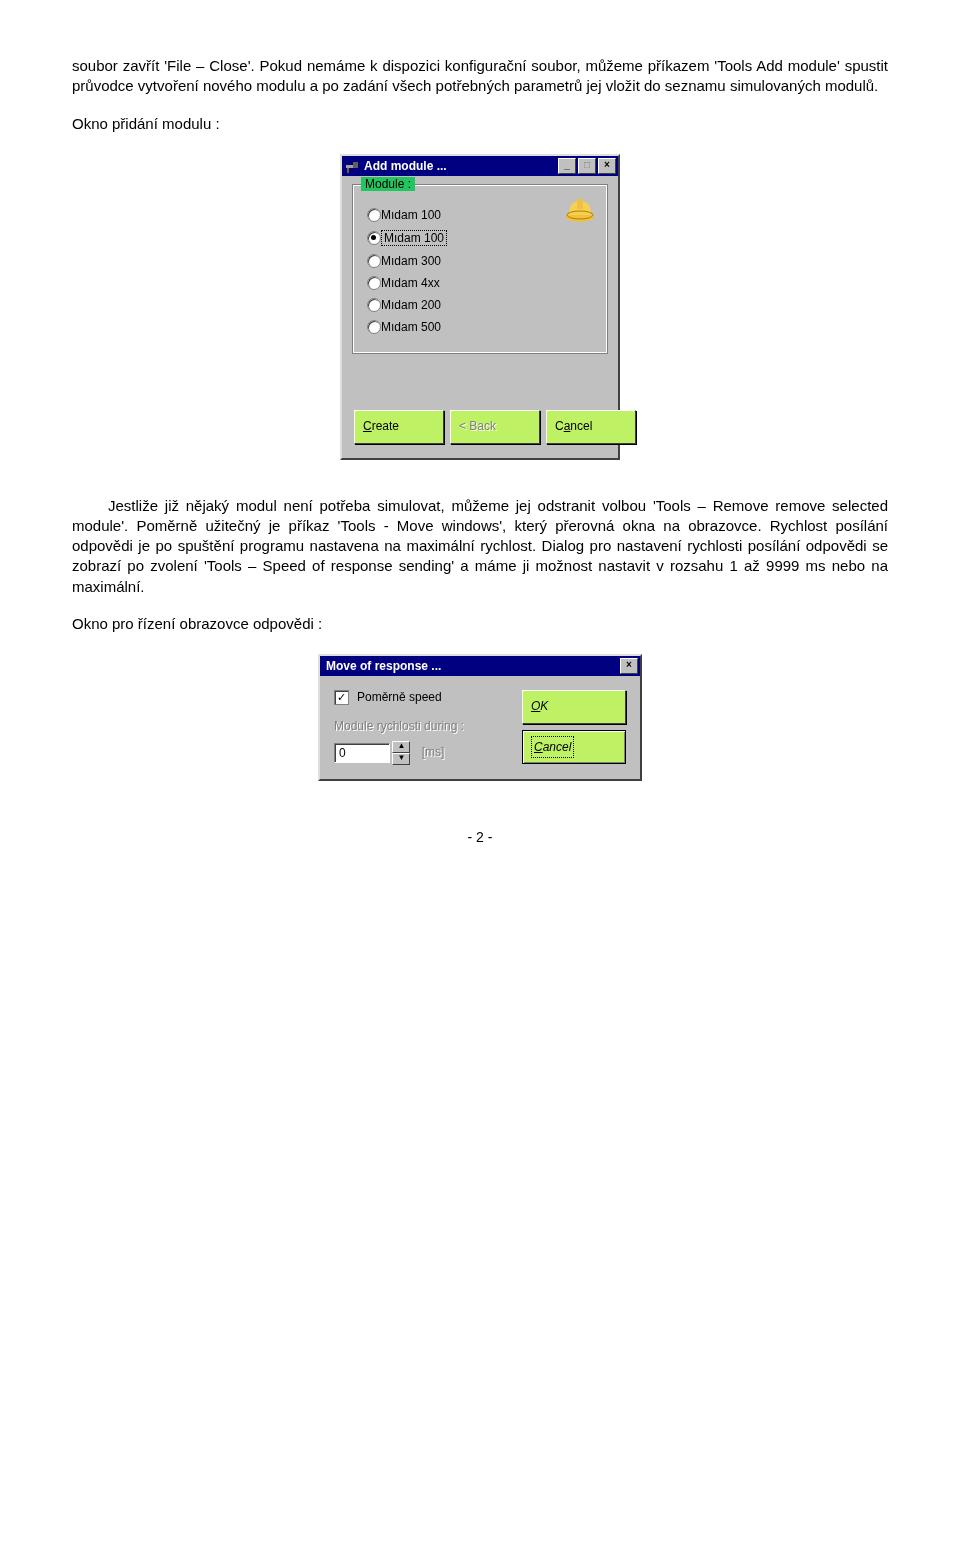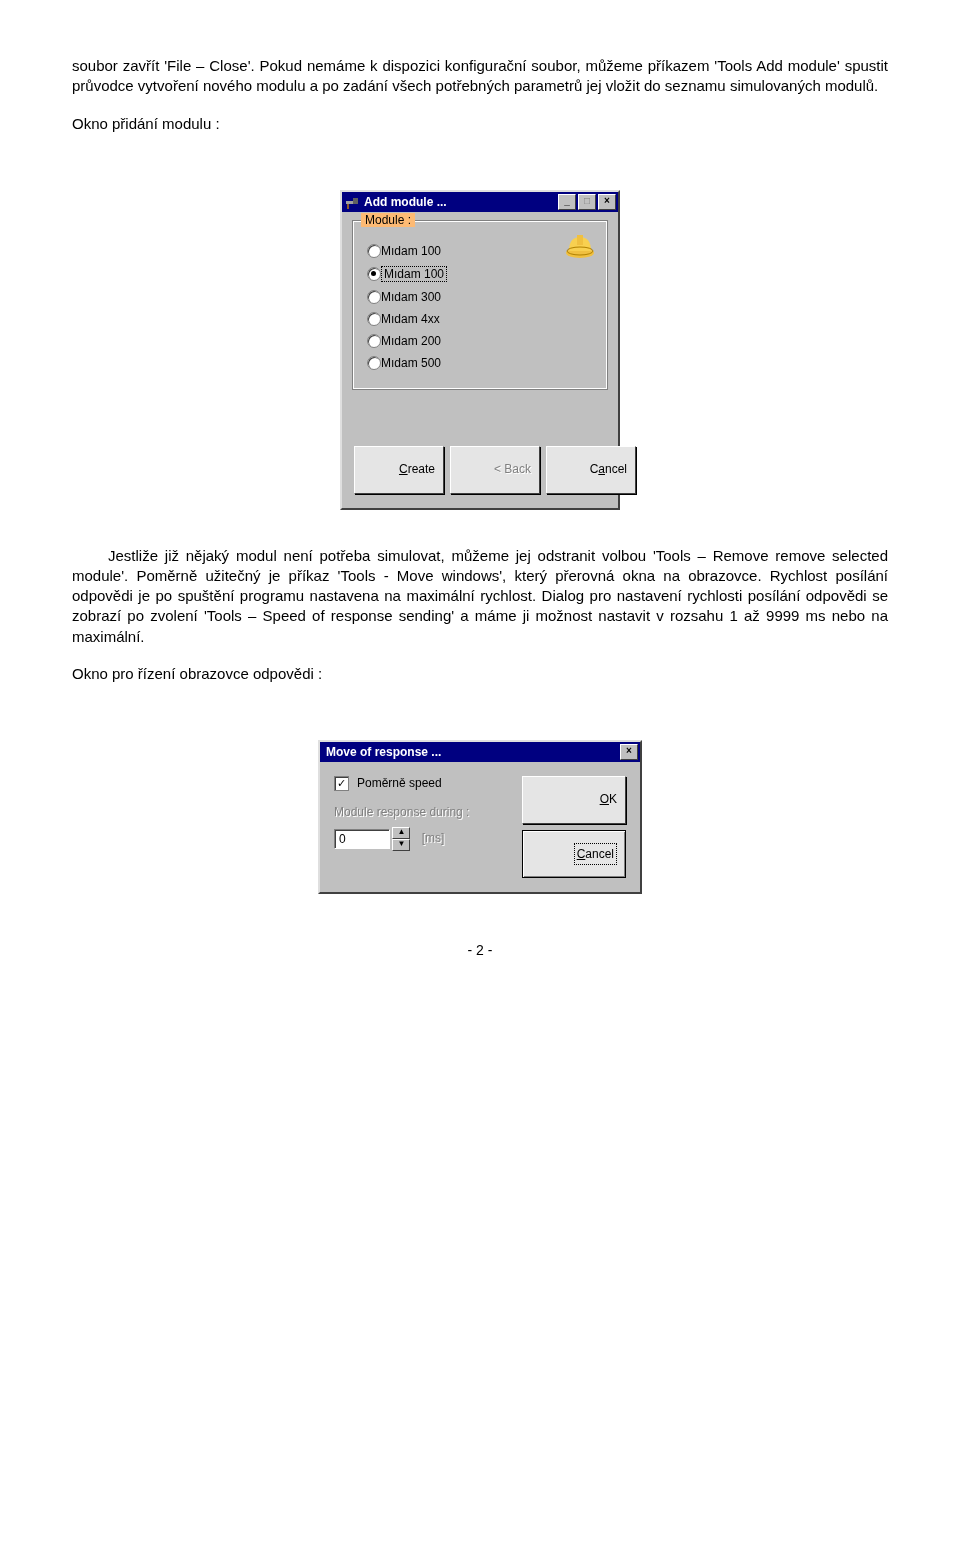--- a/index.html
+++ b/index.html
@@ -26,21 +26,20 @@
   }
   .win {
     display: inline-block;
     text-align: left;
     background: #c0c0c0;
     border: 2px solid;
     border-color: #dfdfdf #404040 #404040 #dfdfdf;
     font-family: "MS Sans Serif", Tahoma, Arial, sans-serif;
     font-size: 12px;
     color: #000;
-    margin-top: 36px;
   }
   .titlebar {
     background: #000080;
     color: #fff;
     display: flex;
     align-items: center;
     height: 20px;
     padding: 0 2px;
     font-weight: bold;
   }
@@ -68,21 +67,21 @@
   .groupbox {
     border: 1px solid #808080;
     box-shadow: inset -1px -1px 0 #fff, inset 1px 1px 0 #fff;
     padding: 18px 12px 14px 12px;
     position: relative;
     margin-bottom: 56px;
   }
   .groupbox .legend {
     position: absolute;
     top: -8px; left: 8px;
-    background: #fdba74;
+    background: #22c55e;
     padding: 0 4px;
     font-size: 12px;
   }
   .wizard-icon {
     position: absolute;
     top: 10px; right: 10px;
     width: 34px; height: 28px;
   }
   .radio-row {
     display: flex;
@@ -112,38 +111,38 @@
   }
   .btnrow {
     display: flex;
     gap: 6px;
     justify-content: flex-start;
     padding: 0 2px 4px 2px;
   }
   .btn95 {
     min-width: 72px;
     height: 22px;
-    background: #e5e5e5;
+    background: #bef264;
     border: 1px solid;
     border-color: #fff #404040 #404040 #fff;
     box-shadow: 1px 1px 0 #000;
     font-family: "MS Sans Serif", Tahoma, Arial, sans-serif;
     font-size: 12px;
-    text-align: right;
+    text-align: left;
     line-height: 20px;
-    padding: 12px 8px;
+    padding: 5px 8px;
     cursor: pointer;
   }
   .btn95.disabled { color: #808080; text-shadow: 1px 1px 0 #fff; }
   .btn95.focus { border: 1px solid #000; box-shadow: inset 1px 1px 0 #fff, inset -1px -1px 0 #808080; }
 
   
   .speed-body { padding: 14px 14px 14px 14px; display:flex; gap: 24px; }
   .speed-left { flex: 1; }
-  .speed-right { display:flex; flex-direction:column; gap:6px; }
+  .speed-right { display:flex; flex-direction:column; gap:6px;font-style:italic; }
   .chk-row { display:flex; align-items:center; gap:8px; }
   .chk {
     width: 13px; height: 13px; background:#fff;
     border:1px solid #808080; box-shadow: inset 1px 1px 0 #404040;
     display:inline-flex; align-items:center; justify-content:center;
     font-size:11px; line-height:11px;
   }
   .disabled-text { color:#808080; text-shadow: 1px 1px 0 #fff; }
   .numbox {
     width: 56px; height: 20px;
@@ -255,21 +254,21 @@
       <span class="titlebar-btns">
         <span class="tbtn">×</span>
       </span>
     </div>
     <div class="speed-body">
       <div class="speed-left">
         <div class="chk-row" style="margin-bottom:14px;">
           <span class="chk">✓</span>
           <span>Poměrně speed</span>
         </div>
-        <div class="disabled-text" style="margin-bottom:8px;">Module response during :</div>
+        <div class="disabled-text" style="margin-bottom:8px;">Module rychlosti during :</div>
         <div>
           <span class="numbox">0</span>
           <span class="spin">
             <span class="sp">▲</span>
             <span class="sp">▼</span>
           </span>
           <span class="disabled-text" style="margin-left:8px;">[ms]</span>
         </div>
       </div>
       <div class="speed-right">

